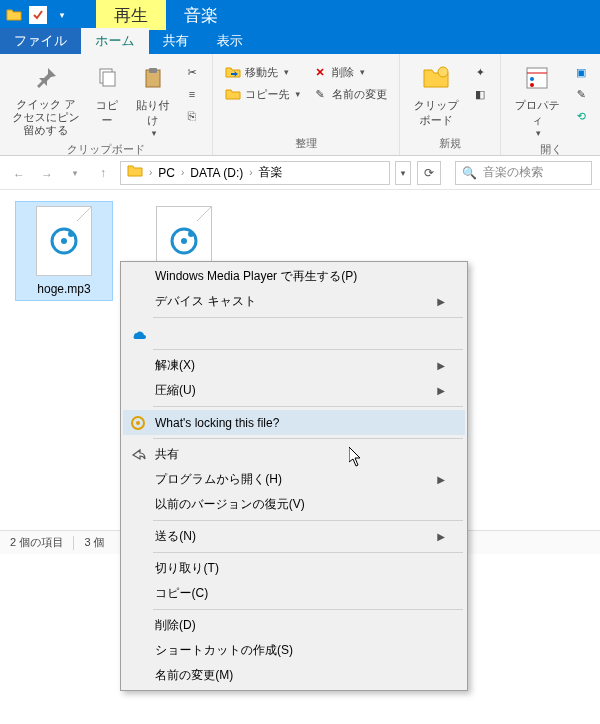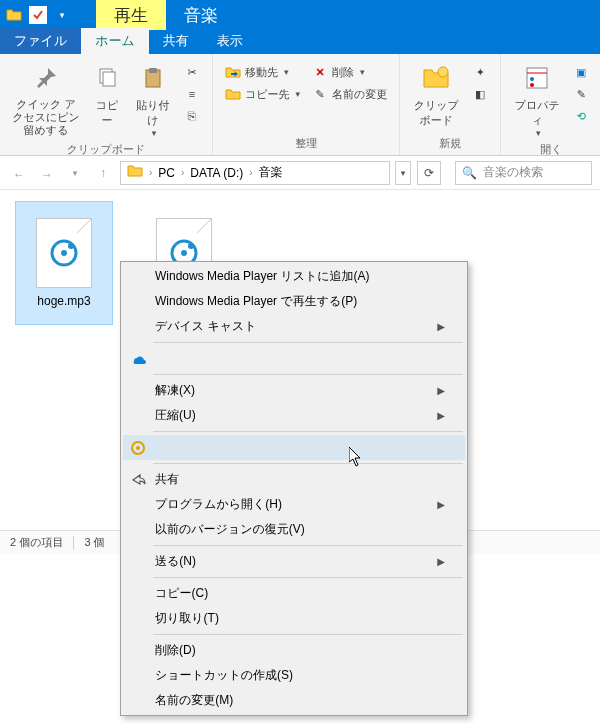--- a/index.html
+++ b/index.html
@@ -36,21 +36,21 @@
   .navrow { height: 34px; display: flex; align-items: center; gap: 6px; padding: 0 8px; border-bottom: 1px solid #e6e6e6; }
   .nav-arrow { width: 22px; height: 22px; display: flex; align-items: center; justify-content: center; color: #999; }
   .breadcrumb { flex: 0 0 auto; height: 24px; border: 1px solid #ccc; display: flex; align-items: center; padding: 0 6px; gap: 6px; background: #fff; min-width: 270px; }
   .crumb-dd { border: 1px solid #ccc; width: 16px; height: 24px; display: flex; align-items: center; justify-content: center; margin-left: -1px; }
   .refresh { width: 24px; height: 24px; border: 1px solid #ccc; display: flex; align-items: center; justify-content: center; }
   .search { flex: 1; height: 24px; border: 1px solid #ccc; display: flex; align-items: center; padding: 0 6px; color: #888; gap: 6px; margin-left: 8px; }
   .crumb-sep { color: #888; font-size: 10px; }
 
   
   .filearea { position: relative; background: #fff; height: 340px; padding: 12px 16px; display: flex; gap: 24px; align-items: flex-start; }
-  .file-item { width: 96px; display: flex; flex-direction: column; align-items: center; gap: 6px; padding: 16px; }
+  .file-item { width: 96px; display: flex; flex-direction: column; align-items: center; gap: 6px; padding: 4px; }
   .file-item.selected { background: #cce8ff; outline: 1px solid #99d1ff; }
   .file-icon { width: 56px; height: 70px; background: #fff; border: 1px solid #c8c8c8; position: relative; display: flex; align-items: center; justify-content: center; }
   .file-icon::after { content: ""; position: absolute; top: 0; right: 0; width: 14px; height: 14px; background: linear-gradient(135deg, transparent 49%, #c8c8c8 50%, #fff 51%); }
   .file-label { font-size: 12px; text-align: center; }
 
   
   .statusbar { height: 24px; border-top: 1px solid #e0e0e0; display: flex; align-items: center; font-size: 11px; padding: 0 10px; gap: 10px; color: #444; background: #fafafa; }
   .status-sep { border-left: 1px solid #d0d0d0; height: 14px; }
 
   
@@ -286,23 +286,20 @@
 </div>
 
 <div class="statusbar">
   <span>2 個の項目</span>
   <span class="status-sep"></span>
   <span>3 個</span>
 </div>
 
 <div class="context-menu" id="ctxmenu">
     <div class="menu-item">
-      <span>Windows Media Player リストに追加(A)</span>
-    </div>
-    <div class="menu-item">
       <span>Windows Media Player で再生する(P)</span>
     </div>
     <div class="menu-item">
       <span>デバイス キャスト</span>
       <span class="menu-arrow">▶</span>
     </div>
     <div class="menu-sep"></div>
     <div class="menu-item">
       <span class="menu-icon">
         <svg width="16" height="16" viewBox="0 0 16 16">
@@ -320,20 +317,21 @@
       <span class="menu-arrow">▶</span>
     </div>
     <div class="menu-sep"></div>
     <div class="menu-item hover">
       <span class="menu-icon">
         <svg width="16" height="16" viewBox="0 0 16 16">
           <circle cx="8" cy="8" r="6" fill="none" stroke="#e0a000" stroke-width="2"></circle>
           <circle cx="8" cy="8" r="2" fill="#e0a000"></circle>
         </svg>
       </span>
+      <span>What's locking this file?</span>
     </div>
     <div class="menu-sep"></div>
     <div class="menu-item">
       <span class="menu-icon">
         <svg width="16" height="16" viewBox="0 0 16 16">
           <path d="M3 8l7-5v3c4 0 5 3 5 6-1-2-3-3-5-3v3z" fill="none" stroke="#555" stroke-width="1.2"></path>
         </svg>
       </span>
       <span>共有</span>
     </div>
@@ -344,24 +342,24 @@
     <div class="menu-item">
       <span>以前のバージョンの復元(V)</span>
     </div>
     <div class="menu-sep"></div>
     <div class="menu-item">
       <span>送る(N)</span>
       <span class="menu-arrow">▶</span>
     </div>
     <div class="menu-sep"></div>
     <div class="menu-item">
+      <span>切り取り(T)</span>
+    </div>
+    <div class="menu-item">
       <span>コピー(C)</span>
-    </div>
-    <div class="menu-item">
-      <span>切り取り(T)</span>
     </div>
     <div class="menu-sep"></div>
     <div class="menu-item">
       <span>削除(D)</span>
     </div>
     <div class="menu-item">
       <span>ショートカットの作成(S)</span>
     </div>
     <div class="menu-item">
       <span>名前の変更(M)</span>

